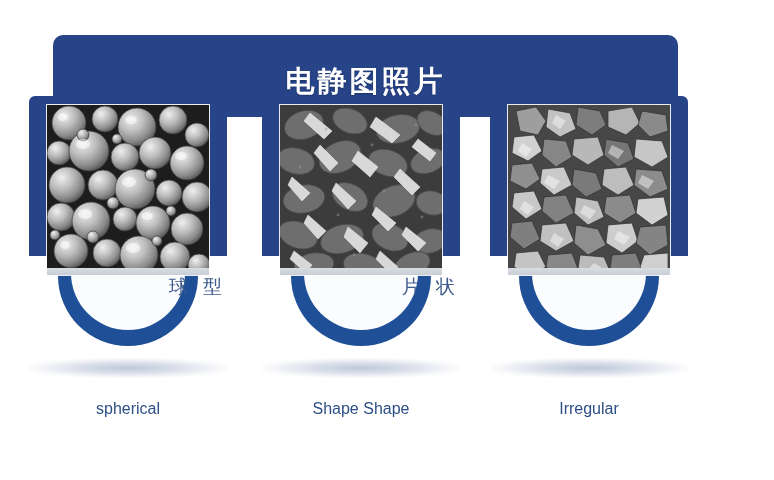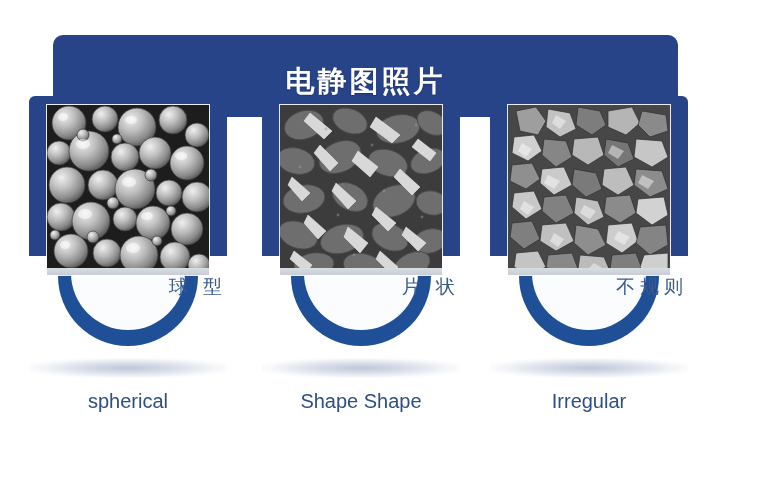--- a/index.html
+++ b/index.html
@@ -170,25 +170,25 @@
                 rgba(40,70,130,0.04) 65%,
                 rgba(255,255,255,0) 78%);
   }
   .sh-0 { left: 29px; }
   .sh-1 { left: 262px; }
   .sh-2 { left: 490px; }
 
   
   .en-label {
     position: absolute;
-    top: 390px;
+    top: 400px;
     width: 230px;
     text-align: center;
     color: #2d4f86;
-    font-size: 20px;
+    font-size: 16px;
     z-index: 5;
     white-space: nowrap;
   }
   .en-0 { left: 13px; }
   .en-1 { left: 246px; }
   .en-2 { left: 474px; }
 </style>
 </head>
 <body>
 
@@ -393,20 +393,19 @@
           <polygon points="134,70 146,76 140,84 130,78"></polygon>
           <polygon points="76,100 88,106 82,114 72,108"></polygon>
           <polygon points="16,96 26,102 20,110 12,104"></polygon>
           <polygon points="110,126 122,132 116,140 106,134"></polygon>
           <polygon points="46,128 56,134 50,142 42,136"></polygon>
           <polygon points="86,158 96,164 90,170 80,164"></polygon>
         </g>
       </svg>
     </div>
 
-    <div class="cn-label">不规则</div>
   </div>
 
   <div class="en-label en-0">spherical</div>
   <div class="en-label en-1">Shape Shape</div>
   <div class="en-label en-2">Irregular</div>
 
 </div>
 
 </body></html>

